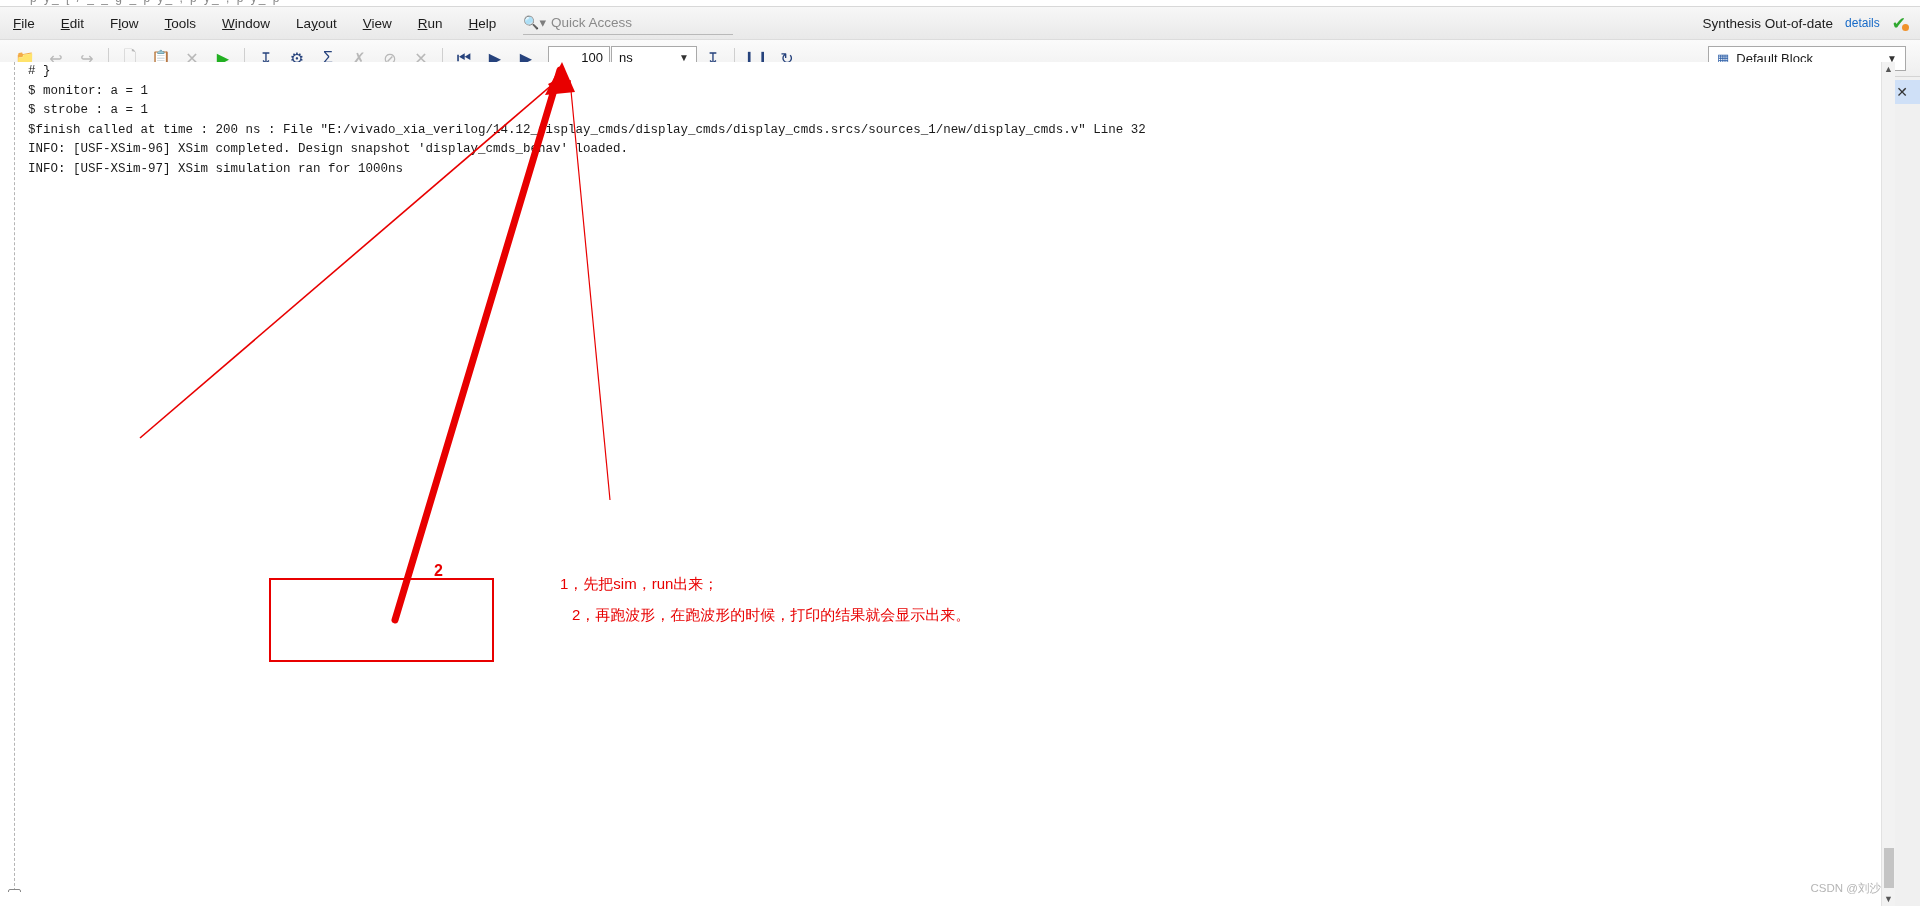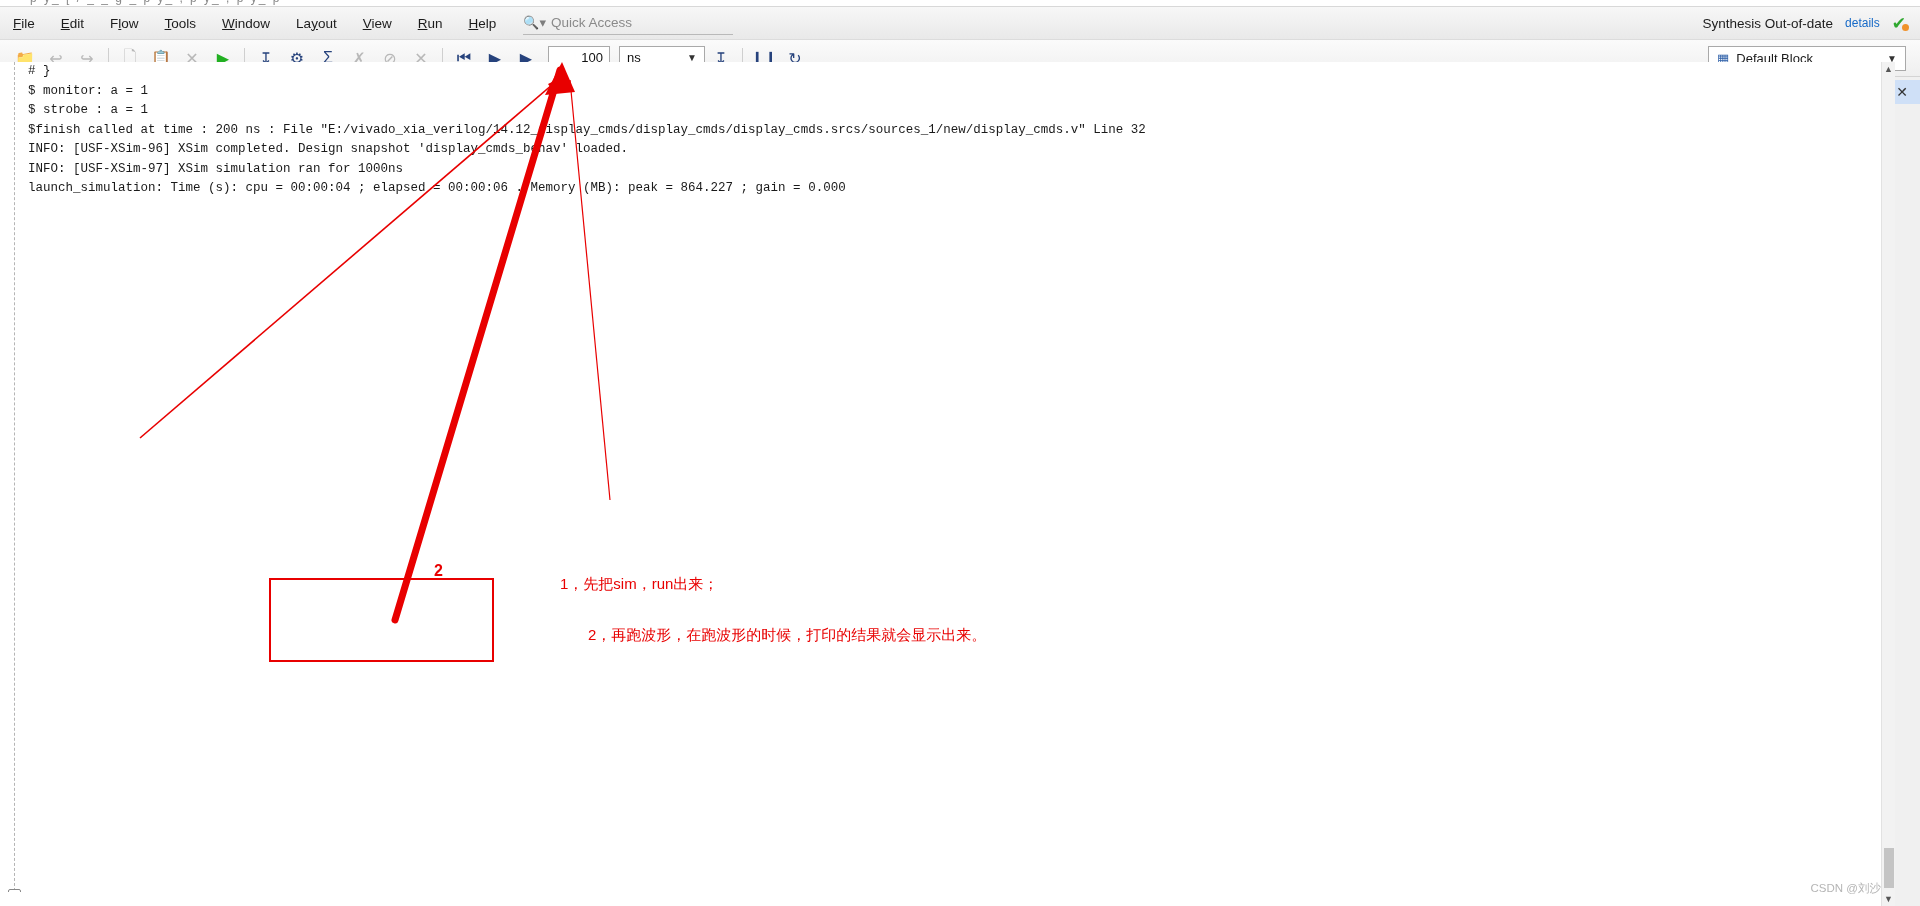--- a/index.html
+++ b/index.html
@@ -69,21 +69,21 @@
   .tb.dim { color: #b8b8b8; }
   .tb.green { color: #22b022; }
   .tb-sep { width: 1px; height: 20px; background: #cfcfcf; margin: 0 5px; }
   .time-input {
     width: 62px; height: 24px; border: 1px solid #a9a9a9; background: #fff;
     text-align: right; padding-right: 6px; font-size: 13px; line-height: 22px;
     margin-left: 6px; color: #111;
   }
   .unit-select {
     width: 86px; height: 24px; border: 1px solid #a9a9a9; background: #fff;
-    font-size: 13px; padding-left: 7px; line-height: 22px; margin-left: 8px;
+    font-size: 13px; padding-left: 7px; line-height: 22px; margin-left: 0;
     display: flex; align-items: center; position: relative; color: #111;
   }
   .unit-select .caret {
     position: absolute; right: 7px; color: #333; font-size: 10px;
   }
   .layout-select {
     margin-left: auto; margin-right: 14px; width: 198px; height: 25px;
     border: 1px solid #a9a9a9; background: #fff; display: flex;
     align-items: center; gap: 7px; padding: 0 8px; font-size: 13px; position: relative;
   }
@@ -757,21 +757,20 @@
     </div>
 
     <div class="tcl-body">
       <div class="tcl-gutter"></div>
       <div class="tcl-line"># }</div>
       <div class="tcl-line">$ monitor: a = 1</div>
       <div class="tcl-line">$ strobe : a = 1</div>
       <div class="tcl-line">$finish called at time : 200 ns : File "E:/vivado_xia_verilog/14.12_display_cmds/display_cmds/display_cmds.srcs/sources_1/new/display_cmds.v" Line 32</div>
       <div class="tcl-line">INFO: [USF-XSim-96] XSim completed. Design snapshot 'display_cmds_behav' loaded.</div>
       <div class="tcl-line">INFO: [USF-XSim-97] XSim simulation ran for 1000ns</div>
-      <div class="tcl-line">launch_simulation: Time (s): cpu = 00:00:04 ; elapsed = 00:00:06 . Memory (MB): peak = 864.227 ; gain = 0.000</div>
       <div class="tcl-fold">−</div>
     </div>
 
     <div class="tcl-vscroll">
       <div class="up">▲</div>
       <div class="thumb"></div>
       <div class="dn" style="position:absolute;bottom:0;width:100%">▼</div>
     </div>
   </div>
 
@@ -784,18 +783,18 @@
 
     <line x1="395" y1="620" x2="560" y2="70" stroke="#e80000" stroke-width="7" stroke-linecap="round"></line>
     <polygon points="562,62 545,95 575,92" fill="#e80000"></polygon>
   </svg>
 
   <div class="anno-box" style="left:269px; top:578px; width:225px; height:84px;"></div>
 
   <div class="anno-num" style="left:434px; top:562px;">2</div>
 
   <div class="anno-text" style="left:560px; top:575px;">1，先把sim，run出来；</div>
-  <div class="anno-text" style="left:588px; top:606px;margin-top:20px;">2，再跑波形，在跑波形的时候，打印的结果就会显示出来。</div>
+  <div class="anno-text" style="left:572px; top:606px;">2，再跑波形，在跑波形的时候，打印的结果就会显示出来。</div>
 
   <div class="csdn">CSDN @刘沙</div>
 
   <div class="impl-partial"></div>
 </div>
 
 </body></html>

